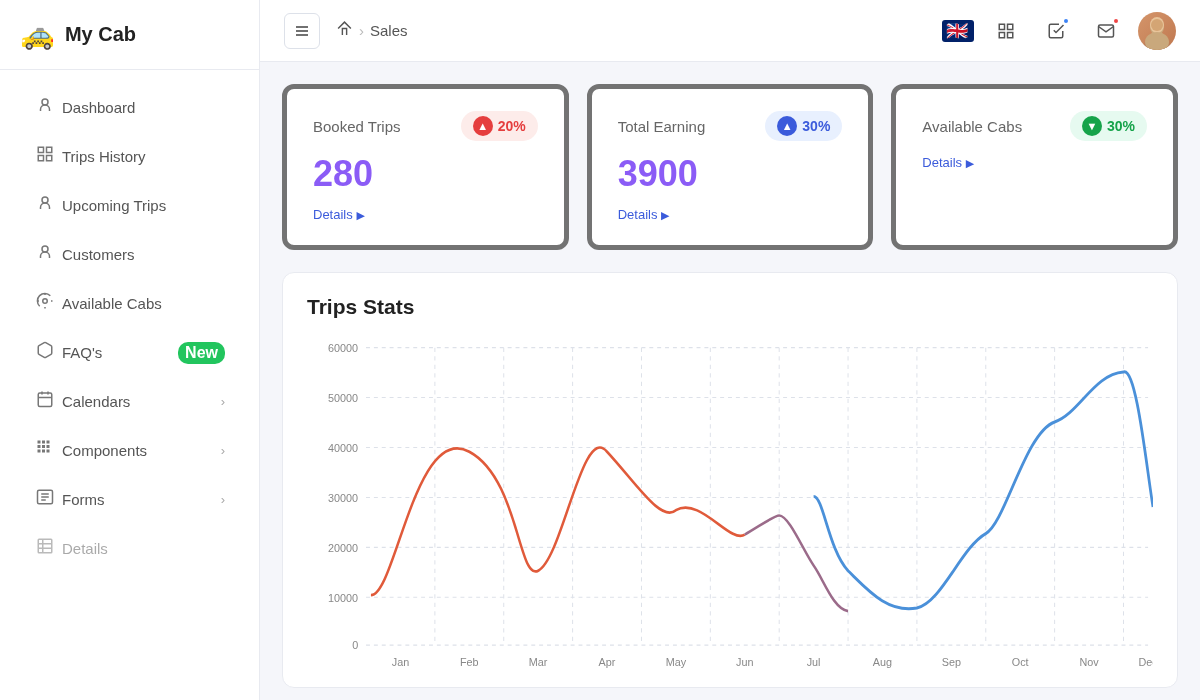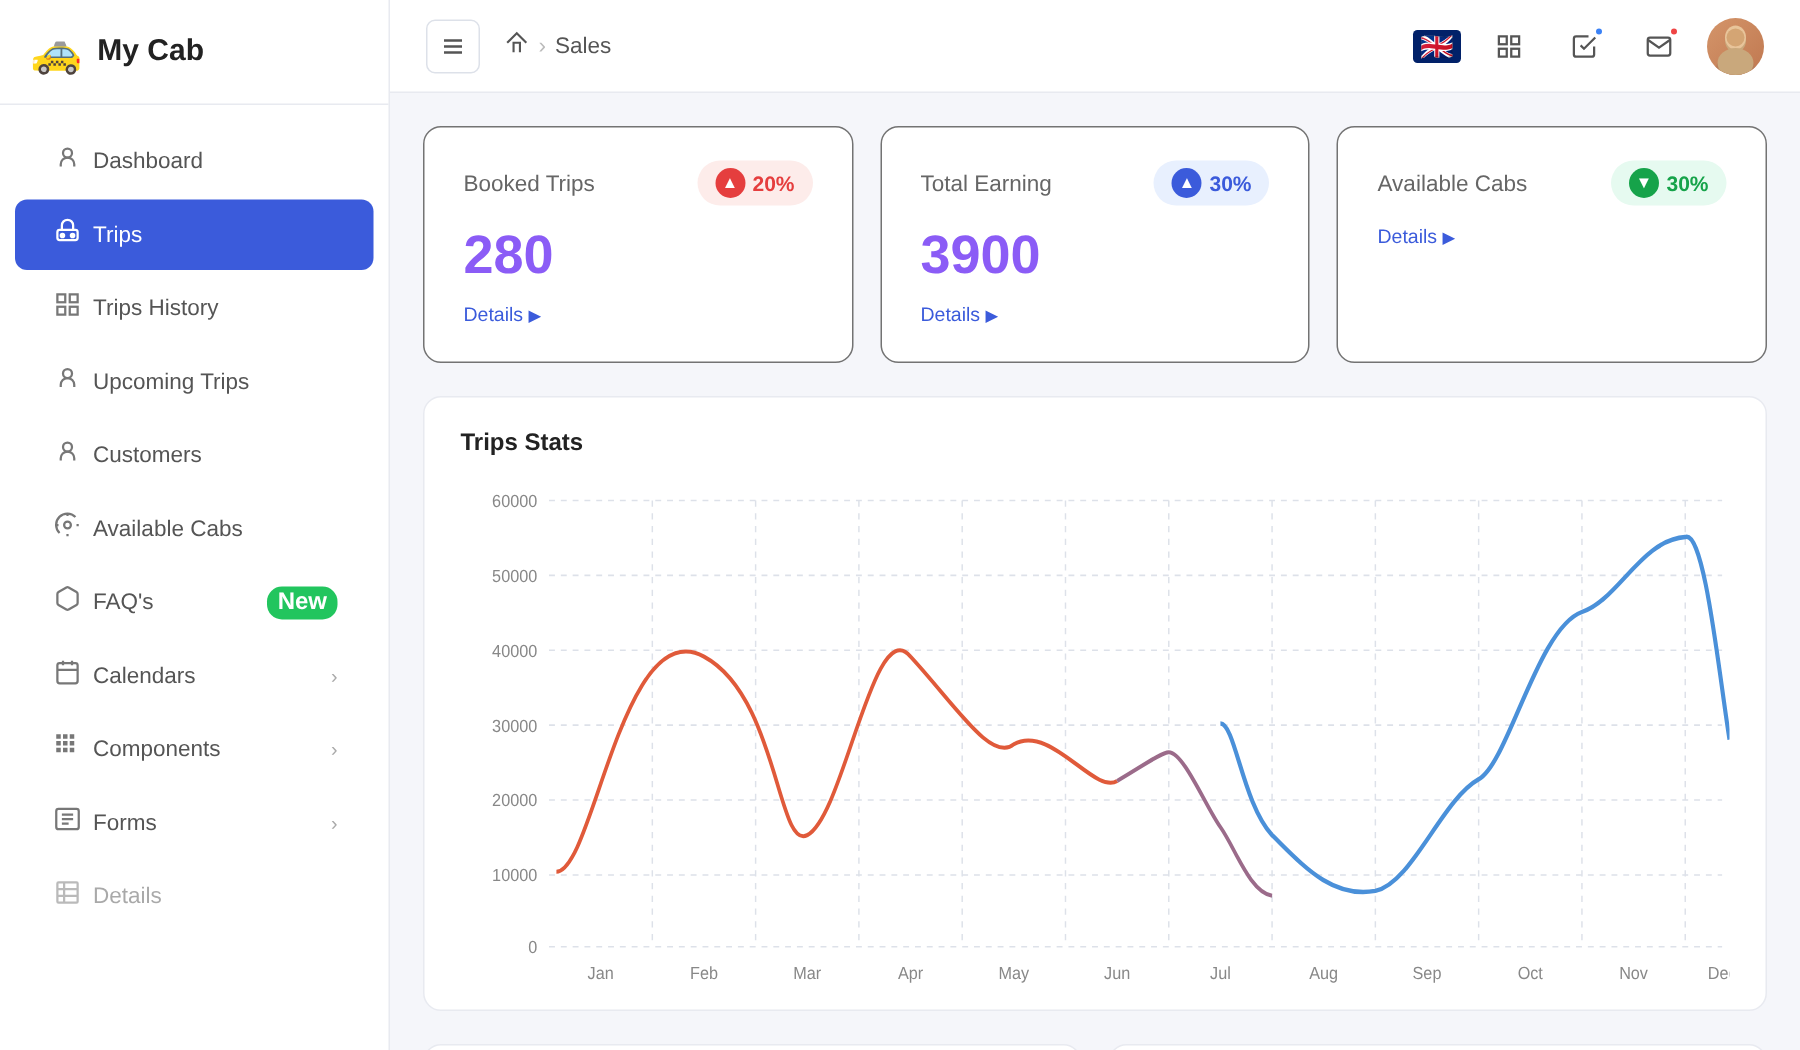--- a/index.html
+++ b/index.html
@@ -39,34 +39,34 @@
     .badge-blue { background: #3b82f6; }
     .badge-red { background: #ef4444; }
     .avatar { width: 38px; height: 38px; border-radius: 50%; overflow: hidden; cursor: pointer; }
     .avatar-img { width: 100%; height: 100%; object-fit: cover; background: #c9a87c; display: flex; align-items: center; justify-content: center; font-size: 20px; }
 
     
     .content { flex: 1; overflow-y: auto; padding: 22px 22px 0; }
 
     
     .stat-cards { display: flex; gap: 18px; margin-bottom: 22px; }
-    .stat-card { background: #fff; border-radius: 12px; padding: 22px 26px; flex: 1; border: 1px solid #737373; }
+    .stat-card { background: #fff; border-radius: 12px; padding: 22px 26px; flex: 1; border: 5px solid #737373; }
     .stat-card-header { display: flex; align-items: center; justify-content: space-between; margin-bottom: 12px; }
     .stat-card-title { font-size: 15px; color: #666; font-weight: 500; }
     .stat-badge { display: flex; align-items: center; gap: 5px; border-radius: 20px; padding: 5px 12px; font-size: 14px; font-weight: 600; }
     .stat-badge-up { background: #fdecea; color: #e53e3e; }
     .stat-badge-up-blue { background: #e8f0fe; color: #3b5bdb; }
     .stat-badge-down-green { background: #e6faf0; color: #16a34a; }
     .stat-value { font-size: 36px; font-weight: 700; color: #8b5cf6; margin-bottom: 10px; }
     .stat-details { color: #3b5bdb; font-size: 13px; font-weight: 500; cursor: pointer; }
     .stat-details-arrow { font-size: 11px; }
 
     
     .chart-section { background: #fff; border-radius: 12px; border: 1px solid #e8eaf0; padding: 22px 24px 10px; margin-bottom: 22px; }
-    .chart-title { font-size: 16px; font-weight: 600; color: #222; margin-bottom: 18px; }
+    .chart-title { font-size: 21px; font-weight: 600; color: #222; margin-bottom: 18px; }
     .chart-area { position: relative; height: 340px; }
     .chart-svg { width: 100%; height: 100%; }
 
     
     .bottom-section { display: flex; gap: 18px; }
     .bottom-card { background: #fff; border-radius: 12px; border: 1px solid #e8eaf0; padding: 22px 24px; flex: 1; min-height: 60px; }
   </style>
 </head>
 <body>
 
@@ -80,31 +80,20 @@
     <div class="nav-item">
       <span class="nav-icon">
         <svg width="18" height="18" viewBox="0 0 24 24" fill="none" stroke="currentColor" stroke-width="2">
             <circle cx="12" cy="8" r="4"></circle>
             <path d="M6 20v-2a6 6 0 0112 0v2"></path>
           </svg>
       </span>
       <span class="nav-label">Dashboard</span>
     </div>
 
-    <div class="nav-item active">
-      <span class="nav-icon">
-        <svg width="18" height="18" viewBox="0 0 24 24" fill="none" stroke="currentColor" stroke-width="2">
-            <rect x="3" y="11" width="18" height="9" rx="2"></rect>
-            <path d="M7 11V7a5 5 0 0110 0v4"></path>
-            <circle cx="7.5" cy="16" r="1.5" fill="currentColor"></circle>
-            <circle cx="16.5" cy="16" r="1.5" fill="currentColor"></circle>
-          </svg>
-      </span>
-      <span class="nav-label">Trips</span>
-    </div>
 
     <div class="nav-item">
       <span class="nav-icon">
         <svg width="18" height="18" viewBox="0 0 24 24" fill="none" stroke="currentColor" stroke-width="2">
             <rect x="3" y="3" width="7" height="7"></rect>
             <rect x="14" y="3" width="7" height="7"></rect>
             <rect x="3" y="14" width="7" height="7"></rect>
             <rect x="14" y="14" width="7" height="7"></rect>
           </svg>
       </span>

